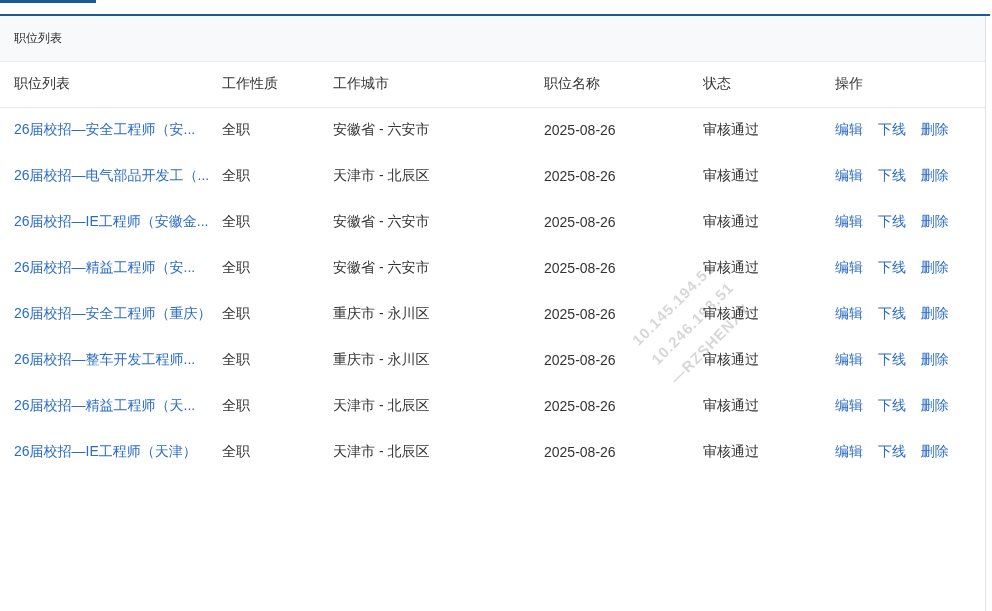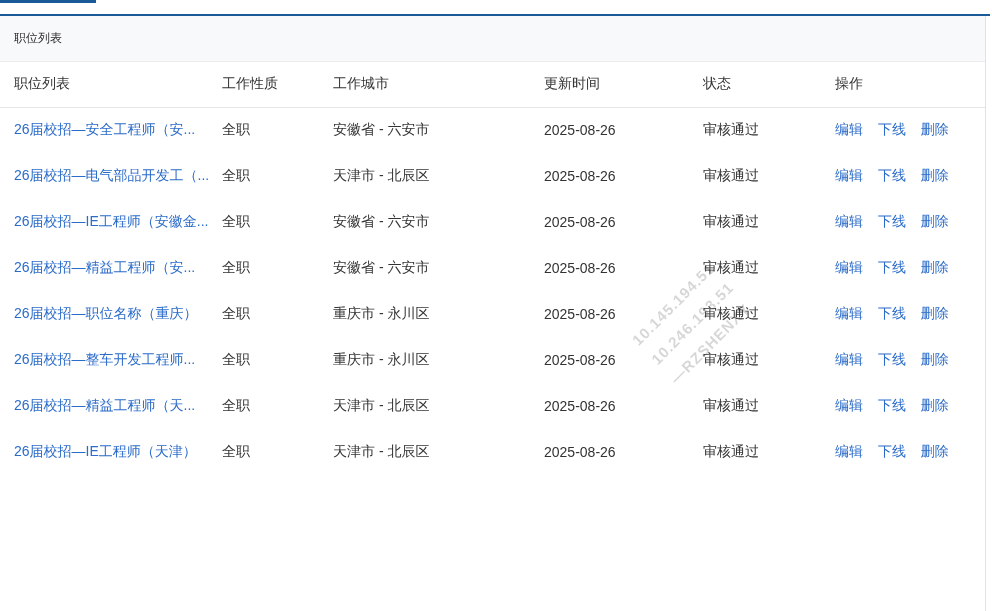--- a/index.html
+++ b/index.html
@@ -70,21 +70,21 @@
         <col class="c3">
         <col class="c4">
         <col class="c5">
         <col class="c6">
     </colgroup>
     <thead>
       <tr>
         <th>职位列表</th>
         <th>工作性质</th>
         <th>工作城市</th>
-        <th>更新时间</th>
+        <th>职位名称</th>
         <th>状态</th>
         <th>操作</th>
       </tr>
     </thead>
     <tbody>
   <tr>
     <td>
       <a class="link">26届校招—安全工程师（安...</a>
     </td>
     <td>全职</td>
@@ -139,21 +139,21 @@
     <td class="actions">
       <a class="link">编辑</a>
       <a class="link">下线</a>
       <a class="link">删除</a>
     </td>
   </tr>
 
 
   <tr>
     <td>
-      <a class="link">26届校招—职位名称（重庆）</a>
+      <a class="link">26届校招—安全工程师（重庆）</a>
     </td>
     <td>全职</td>
     <td>重庆市 - 永川区</td>
     <td>2025-08-26</td>
     <td>审核通过</td>
     <td class="actions">
       <a class="link">编辑</a>
       <a class="link">下线</a>
       <a class="link">删除</a>
     </td>

